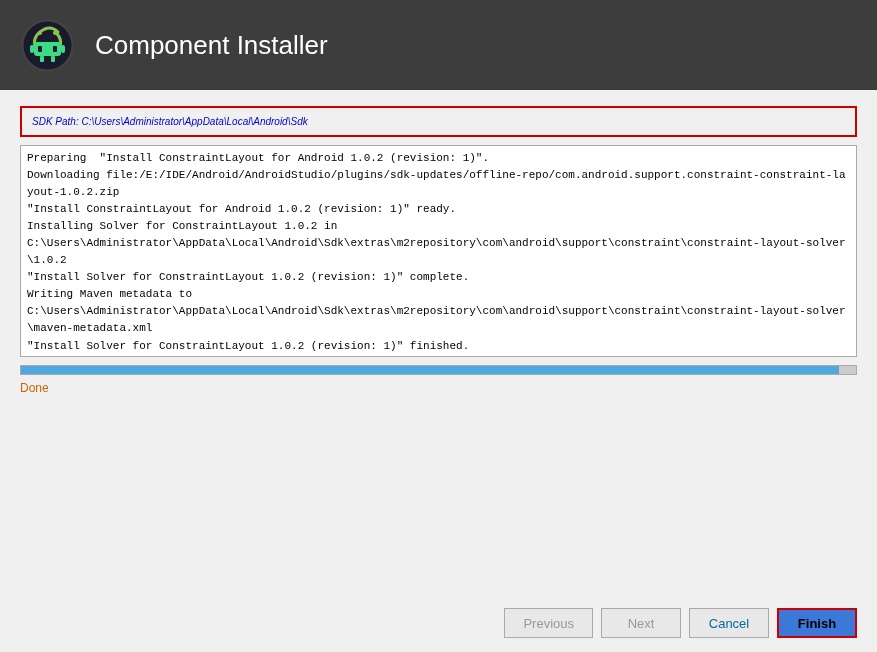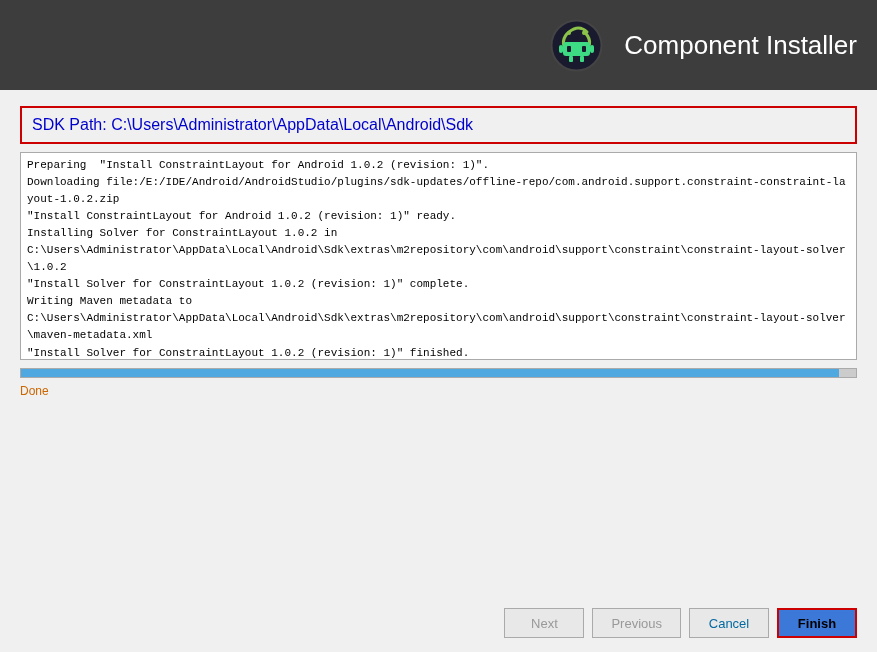--- a/index.html
+++ b/index.html
@@ -14,21 +14,20 @@
     }
 
     
     .header {
       background: #3d3d3d;
       height: 90px;
       display: flex;
       align-items: center;
       padding: 0 20px;
       gap: 20px;
-      justify-content: flex-end;
     }
 
     .header-icon {
       width: 55px;
       height: 55px;
     }
 
     .header-title {
       color: #ffffff;
       font-size: 26px;
@@ -53,22 +52,23 @@
     }
 
     .install-title {
       font-weight: bold;
       font-size: 14px;
       color: #000;
       margin-bottom: 4px;
     }
 
     .sdk-path {
-      font-size: 16px;
+      font-size: 10px;
       color: #0000cc;
+      font-style: italic;
     }
 
     
     .log-area {
       background: #ffffff;
       border: 1px solid #aaaaaa;
       flex: 1;
       overflow-y: auto;
       padding: 4px 6px;
       font-family: "Courier New", monospace;
@@ -193,19 +193,19 @@
 
   <div class="progress-container">
     <div class="progress-bar" style="width: 98%;"></div>
   </div>
 
   <div class="done-text">Done</div>
 
   <div class="spacer"></div>
 
   <div class="button-row">
+    <button class="btn" disabled="">Previous</button>
     <button class="btn" disabled="">Next</button>
-    <button class="btn" disabled="">Previous</button>
     <button class="btn">Cancel</button>
     <button class="btn-finish">Finish</button>
   </div>
 
 </div>
 
 </body></html>

